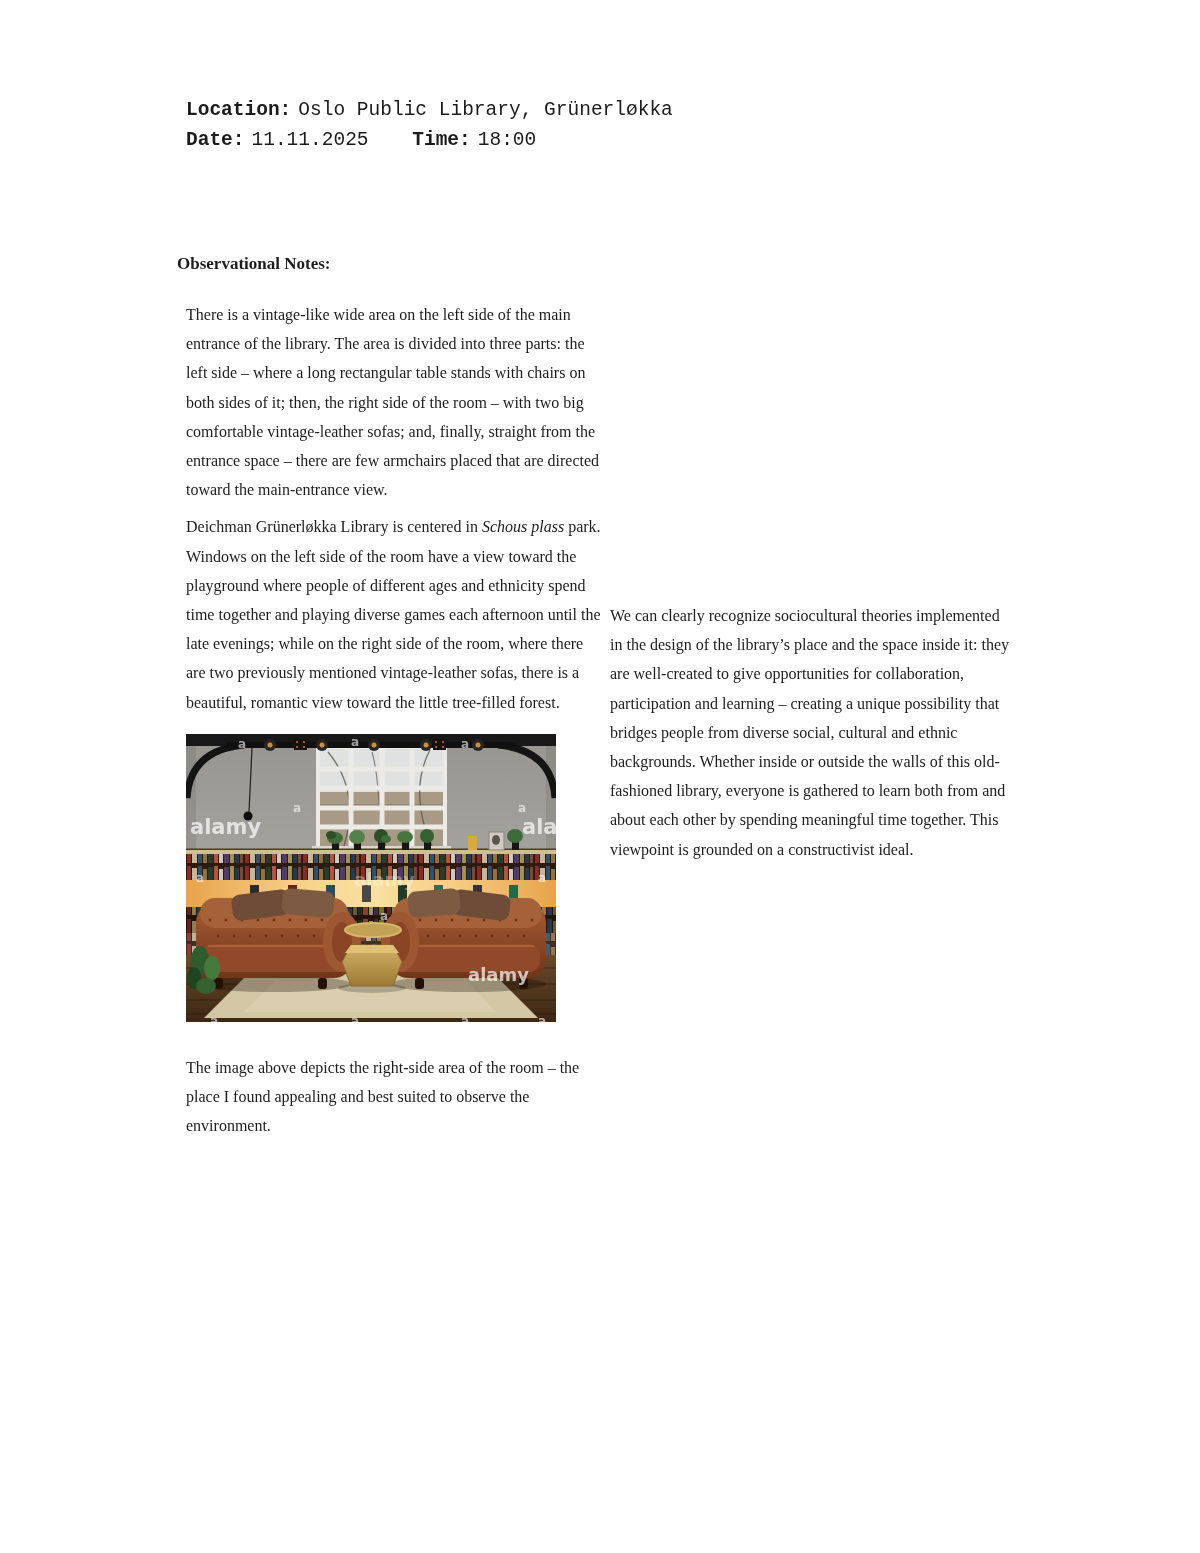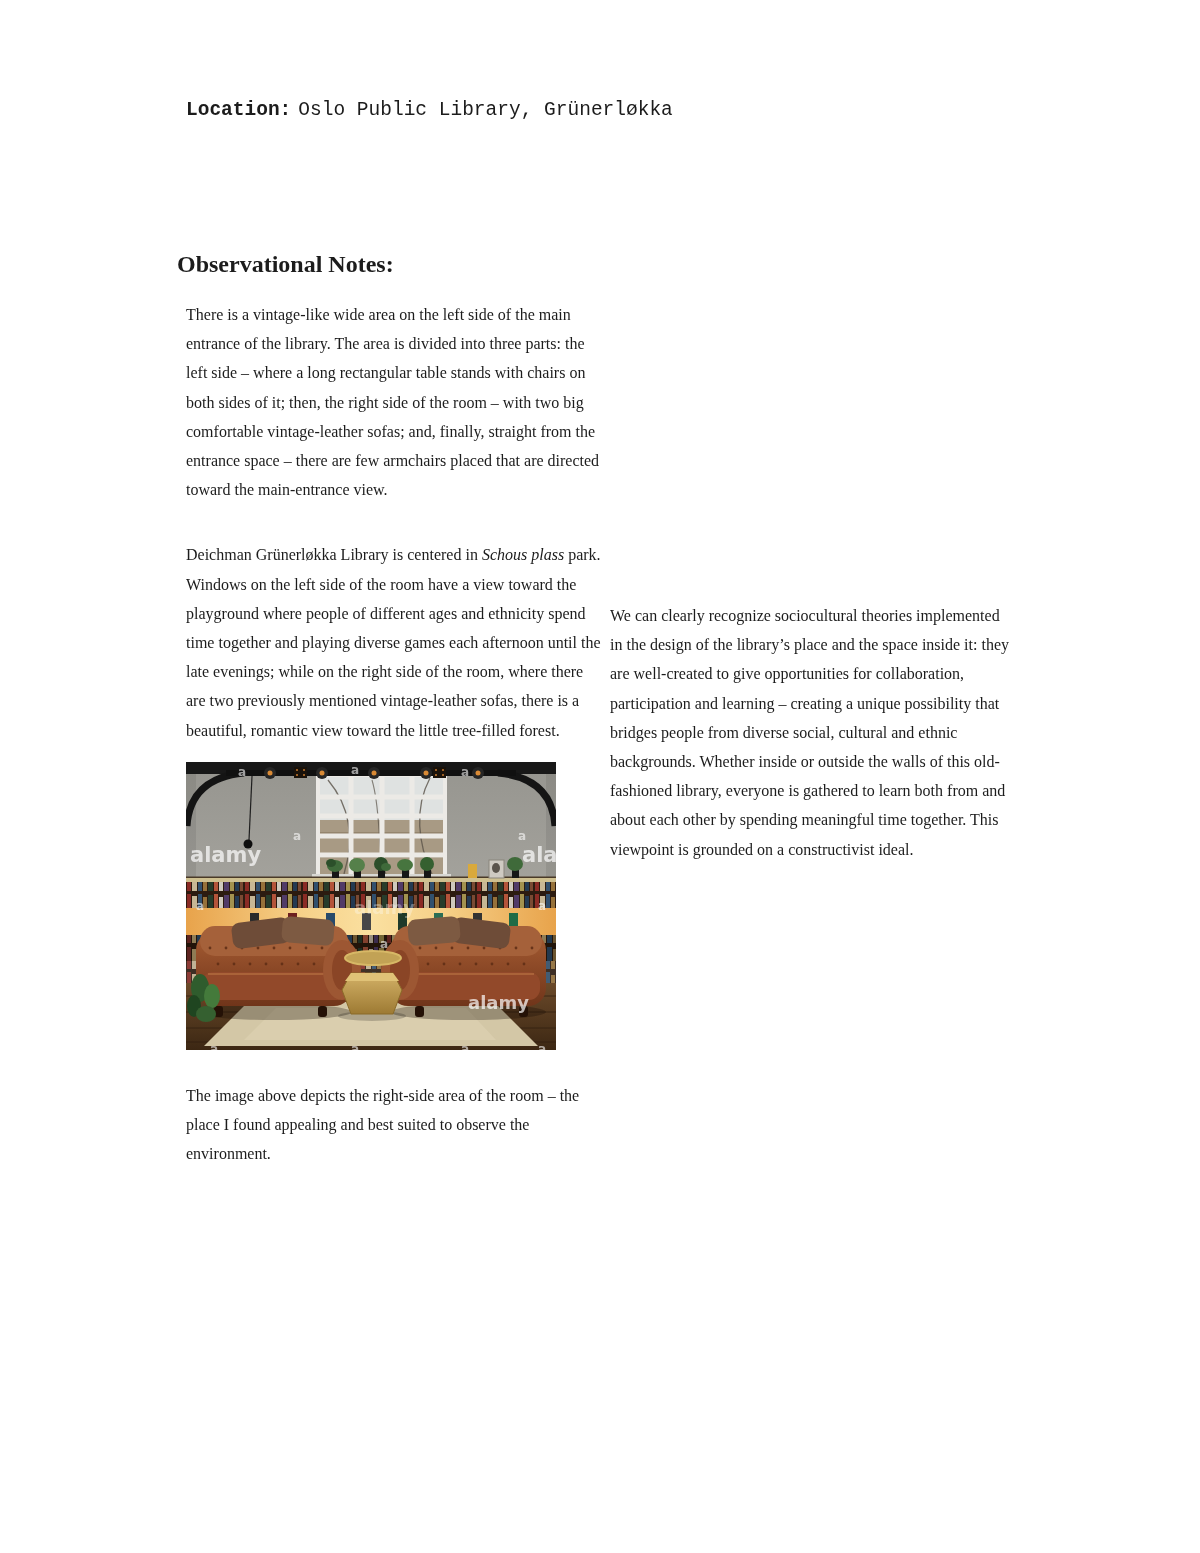--- a/index.html
+++ b/index.html
@@ -9,41 +9,45 @@
   }
   
   .hdr { position:absolute; left:186px; top:95px; font-size:19.5px; line-height:30px;font-family:Liberation Mono, monospace; }
   .hdr .lbl { font-weight:bold; margin-right:7px; }
   .hdr .row { white-space:nowrap; }
   .time-lbl { margin-left:32px; }
   
   .col { position:absolute; top:252px; }
   .col-left  { left:177px; width:424px; }
   .col-right { left:598px; width:420px; }
-  .col-h { font-size:24px; font-weight:bold; line-height:24px; }
+  .col-h { font-size:17px; font-weight:bold; line-height:24px; }
   .body-p { font-size:16px; line-height:29.2px; margin:0; padding-left:9px; }
   .col-right .body-p { padding-left:12px; }
   .p1 { margin-top:24px; }
-  .p2 { margin-top:36px; }
+  .p2 { margin-top:8px; }
   .comments-p { margin-top:349px; width:400px; }
   .caption-p { margin-top:31px; }
   .ital { font-style:italic; }
   
   .photo-fig { margin:17px 0 0 9px; width:370px; height:288px; padding:0; display:block; }
   .photo-fig svg { display:block; }
   .wm { font-family:"DejaVu Sans", sans-serif; font-weight:bold; fill:#ffffff; }
 </style>
 </head>
 <body>
 
 <div class="page">
 
   <div class="hdr">
     <div class="row">
       <span class="lbl">Location:</span><span>Oslo Public Library, Grünerløkka</span>
+    </div>
+    <div class="row">
+      <span class="lbl">Date:</span><span>11.11.2025</span>
+      <span class="lbl time-lbl">Time:</span><span>18:00</span>
     </div>
   </div>
 
   <div class="col col-left">
     <div class="col-h">Observational Notes:</div>
 
     <p class="body-p p1">There is a vintage-like wide area on the left side of the main entrance of the library. The area is divided into three parts: the left side – where a long rectangular table stands with chairs on both sides of it; then, the right side of the room – with two big comfortable vintage-leather sofas; and, finally, straight from the entrance space – there are few armchairs placed that are directed toward the main-entrance view.</p>
 
     <p class="body-p p2"><span>Deichman Grünerløkka Library is centered in </span><span class="ital">Schous plass</span><span> park. Windows on the left side of the room have a view toward the playground where people of different ages and ethnicity spend time together and playing diverse games each afternoon until the late evenings; while on the right side of the room, where there are two previously mentioned vintage-leather sofas, there is a beautiful, romantic view toward the little tree-filled forest.</span></p>
 

